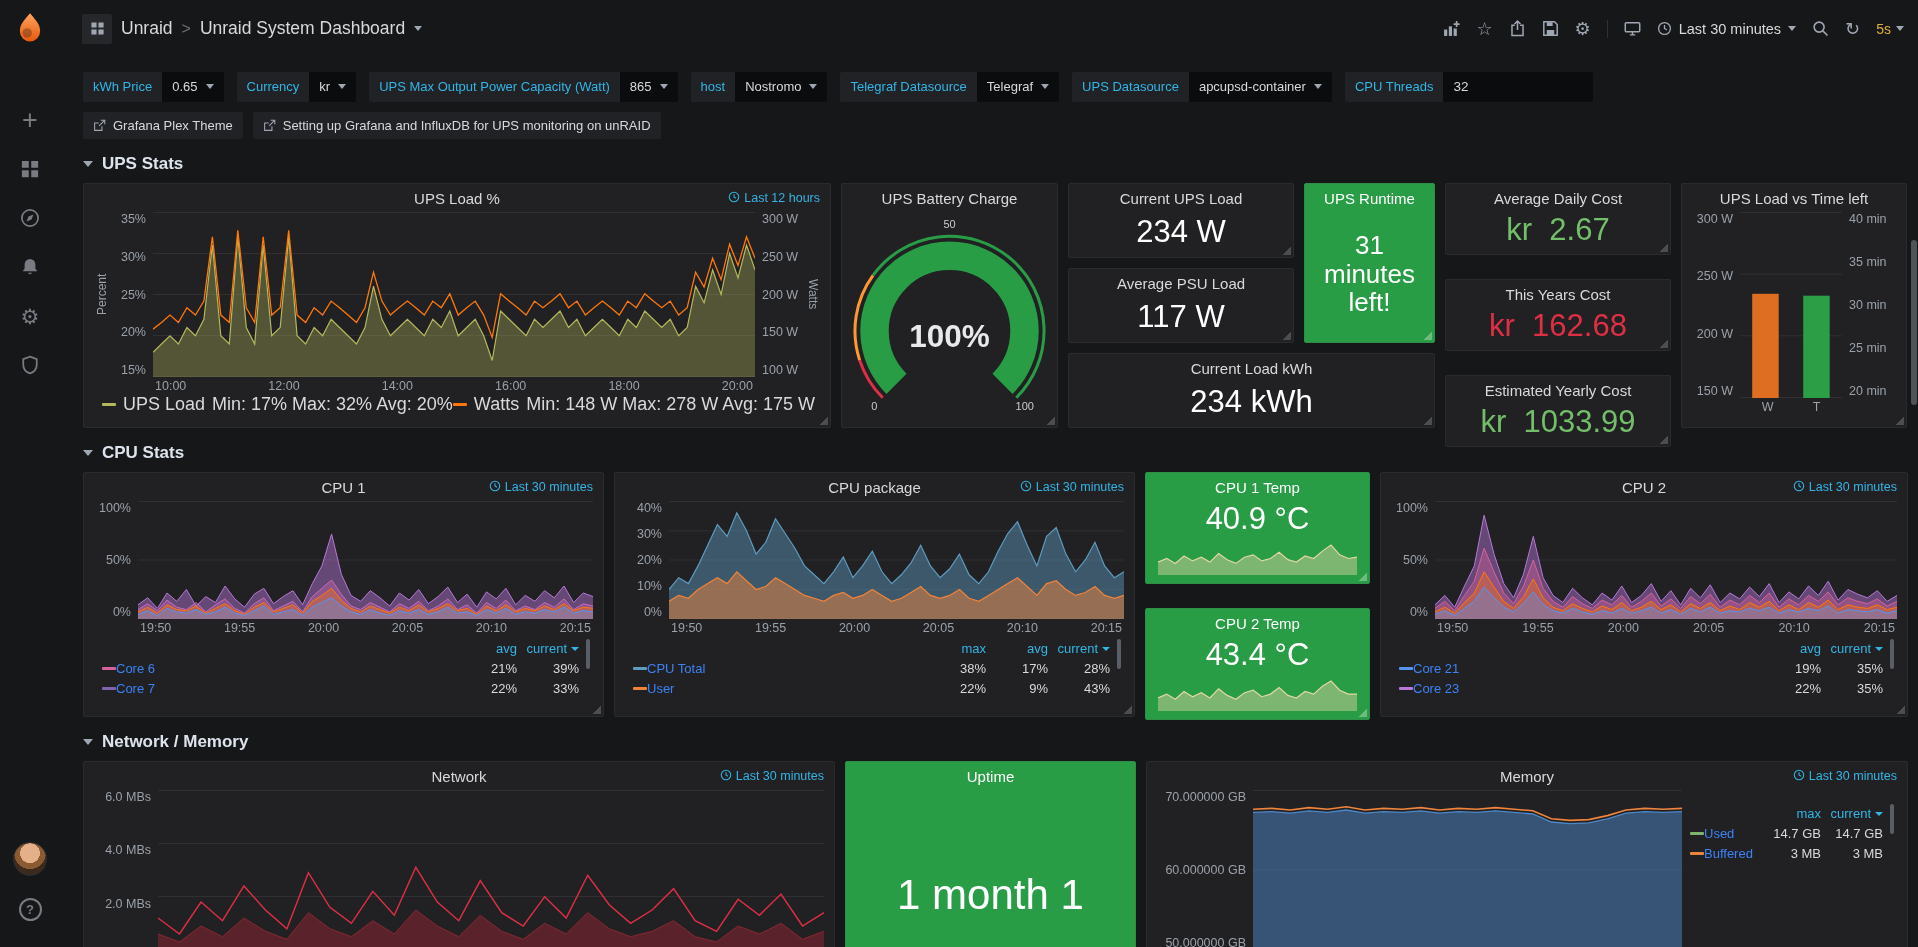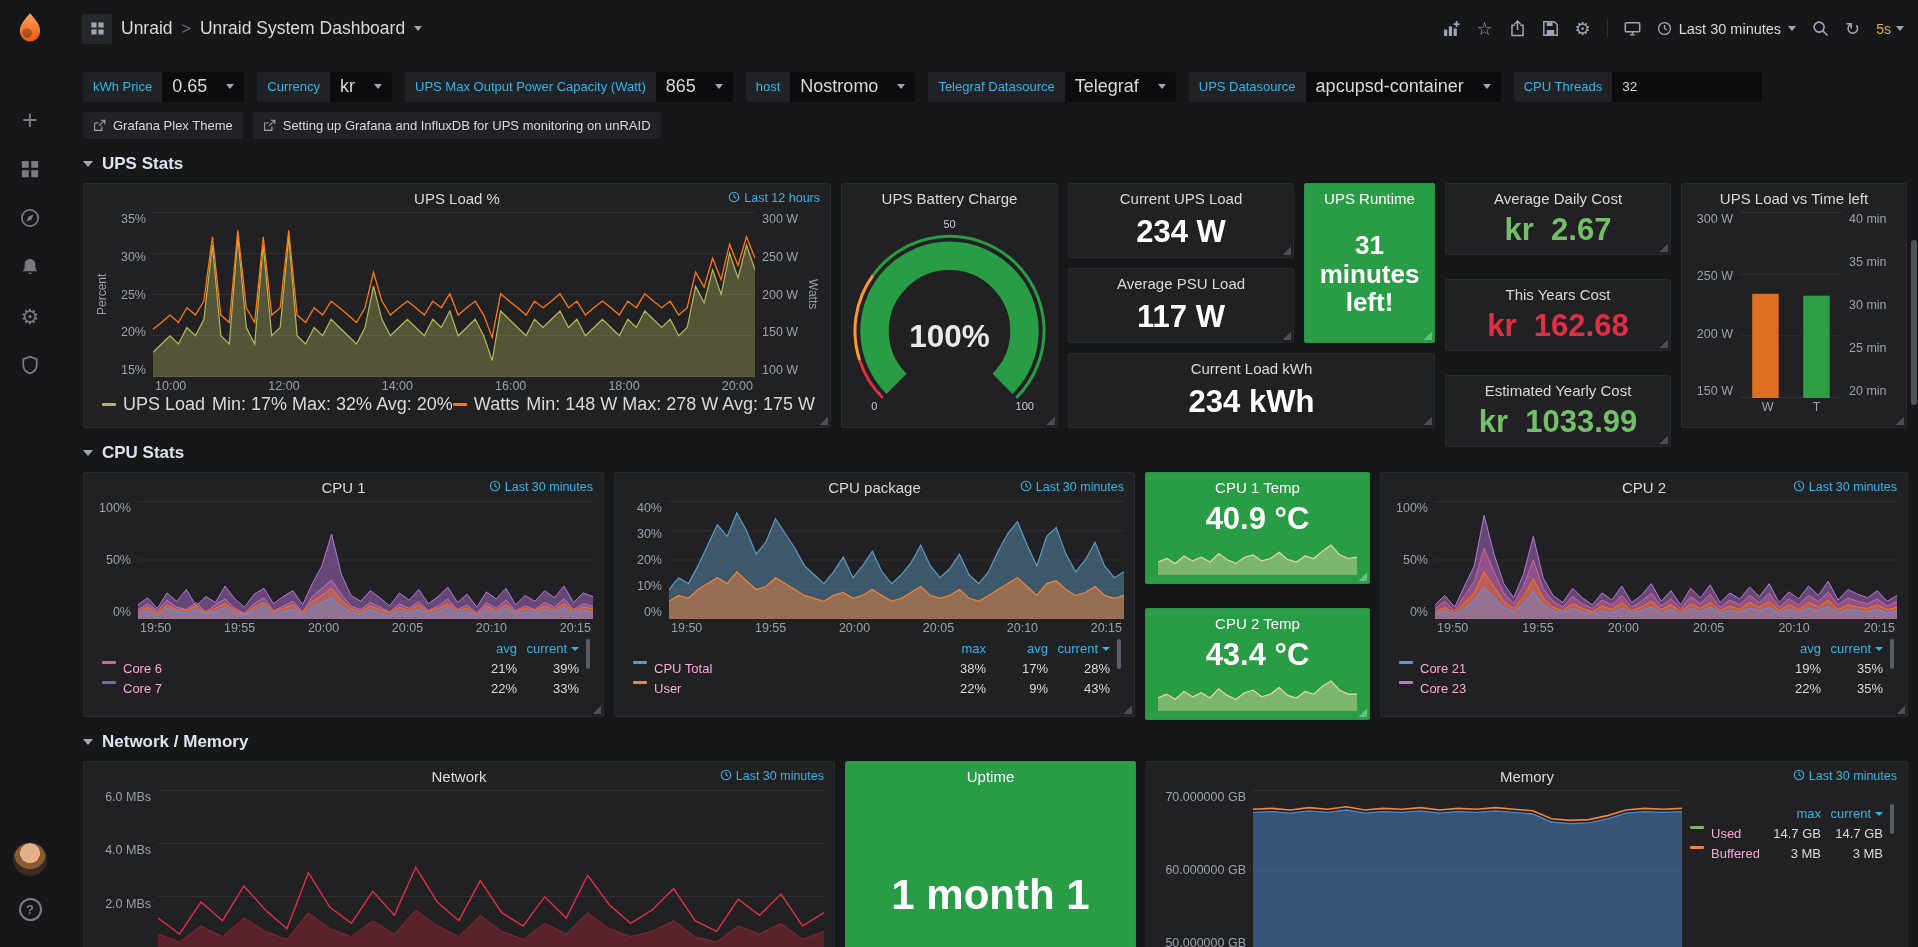--- a/index.html
+++ b/index.html
@@ -37,40 +37,40 @@
   .timepick{display:flex;align-items:center;gap:7px;cursor:pointer}
   .timepick svg{width:15px;height:15px;color:#9fa7b3}
   .timepick .tlabel{font-size:14.5px;color:#d8d9da}
   .refint{display:flex;align-items:center;gap:5px;cursor:pointer}
   .refint .rlabel{font-size:14px;color:#e0b135}
   
   .dash{flex:1;overflow:hidden;padding:10px 10px 0 23px}
   .submenu{display:flex;align-items:center;gap:13px;height:31px;margin-top:4px}
   .var{display:flex;align-items:stretch;height:30px}
   .var-label{background:#202226;color:#33b5e5;font-size:13px;font-weight:500;display:flex;align-items:center;padding:0 10px;border-radius:2px 0 0 2px;white-space:nowrap}
-  .var-value{background:#0b0c0e;color:#d8d9da;font-size:18px;display:flex;align-items:center;gap:19px;padding:0 10px;border-radius:0 2px 2px 0;cursor:pointer;white-space:nowrap}
+  .var-value{background:#0b0c0e;color:#d8d9da;font-size:13px;display:flex;align-items:center;gap:8px;padding:0 10px;border-radius:0 2px 2px 0;cursor:pointer;white-space:nowrap}
   .var-input{background:#0b0c0e;border:none;outline:none;color:#d8d9da;font-size:13.5px;padding:0 10px;width:150px;border-radius:0 2px 2px 0;font-family:inherit}
   .linksrow{display:flex;gap:10px;margin-top:10px}
   .dashlink{height:27px;background:#202226;border-radius:2px;display:flex;align-items:center;gap:7px;padding:0 10px;font-size:13px;color:#d8d9da;cursor:pointer}
   .dashlink svg{width:13px;height:13px;color:#9fa7b3}
   .section-header{display:flex;align-items:center;gap:9px;padding:15px 0 9px;cursor:pointer}
   .section-header .chev{width:0;height:0;border-left:5px solid transparent;border-right:5px solid transparent;border-top:6px solid #9fa7b3}
   .section-header .stitle{font-size:17px;font-weight:600;color:#dde4ed}
   .row{display:flex;gap:10px;height:245px}
   
   .panel{position:relative;background:#212124;border:1px solid #2a2b2e;border-radius:2px;display:flex;flex-direction:column;padding:0 10px 6px}
   .panel-header{position:relative;height:28px;flex:0 0 28px;display:flex;align-items:center;justify-content:center}
   .panel-title{font-size:15px;font-weight:500;color:#d8d9da;cursor:pointer;white-space:nowrap}
   .time-override{position:absolute;right:0px;top:7px;display:flex;align-items:flex-start;gap:4px;color:#33b5e5;font-size:12.5px}
   .time-override svg{width:12px;height:12px}
   .corner{position:absolute;right:2px;bottom:2px;width:9px;height:9px;background:linear-gradient(135deg,transparent 55%,#9aa0a6 55%);opacity:.35;cursor:nwse-resize}
   .panel.green{background:#299c46;border-color:#2f8f47}
   .panel.green .panel-title{color:#fff}
   .panel.green .corner{background:linear-gradient(135deg,transparent 55%,#e8f5ec 55%)}
-  .stat-value{flex:1;display:flex;align-items:center;justify-content:center;font-size:31px;font-weight:700;color:#d8d9da;white-space:pre;text-align:center}
+  .stat-value{flex:1;display:flex;align-items:center;justify-content:center;font-size:31px;font-weight:400;color:#d8d9da;white-space:pre;text-align:center}
   .stat-value.green-txt{color:#73bf69}
   .stat-value.red-txt{color:#e02f44}
   .stat-value.white-txt{color:#fff}
   .runtime .stat-value{font-size:26px;line-height:1.1;white-space:normal;padding:0 6px}
   .bigstat .stat-value{font-size:42px}
   
   .chart-grid{display:flex;align-items:stretch}
   .plot-col{flex:1;display:flex;flex-direction:column;min-width:0}
   .plot{position:relative;width:100%}
   .plot svg{display:block}
@@ -84,21 +84,21 @@
   .with-x .yaxis{margin-bottom:16px}
   .axis-name{writing-mode:vertical-rl;transform:rotate(180deg);font-size:12px;color:#9aa1a9;display:flex;align-items:center;justify-content:center;width:15px;margin-bottom:16px}
   .axis-name.r{transform:none}
   .w44{width:44px}.w50{width:50px}.w48{width:48px}.w54{width:54px}.w64{width:64px}.w96{width:96px}
   .legend-inline{height:22px;display:flex;align-items:center;justify-content:space-between;padding:0 34px 0 8px;font-size:18px;color:#d8d9da}
   .li-item{display:flex;align-items:center;gap:7px;white-space:nowrap}
   .marker{display:inline-block;width:14px;height:3px;border-radius:1px;flex:0 0 14px}
   .legend-table{position:relative;padding:3px 14px 0 8px;font-size:13px}
   .lt-head,.lt-row{display:flex;align-items:center;height:20px}
   .lt-head{color:#33b5e5}
-  .lt-namec{flex:1;display:flex;align-items:flex-start;gap:7px;color:#f9a8d4;cursor:pointer;white-space:nowrap;overflow:hidden}
+  .lt-namec{flex:1;display:flex;align-items:center;color:#3b82f6;cursor:pointer;white-space:nowrap;overflow:hidden}
   .lt-col{width:62px;text-align:right;white-space:nowrap}
   .lt-head .sort::after{content:"";display:inline-block;margin-left:4px;border-left:4px solid transparent;border-right:4px solid transparent;border-top:4px solid #33b5e5;vertical-align:middle}
   .lt-scroll{position:absolute;right:3px;top:4px;width:4px;height:30px;border-radius:2px;background:#5a5e66;cursor:pointer}
   .legend-side{width:215px;flex:0 0 215px;margin-top:10px}
   .memrow{display:flex;align-items:flex-start}
   .statgrid{display:grid;grid-template-columns:226px 131px;grid-template-rows:75px 75px 75px;gap:10px}
   .statcol{display:flex;flex-direction:column;gap:24px;width:226px;flex:0 0 226px}
   .statcol .panel{flex:1}
   .pagescroll{position:fixed;top:240px;right:1px;width:6px;height:165px;border-radius:3px;background:#4f545b;cursor:pointer}
 </style>

